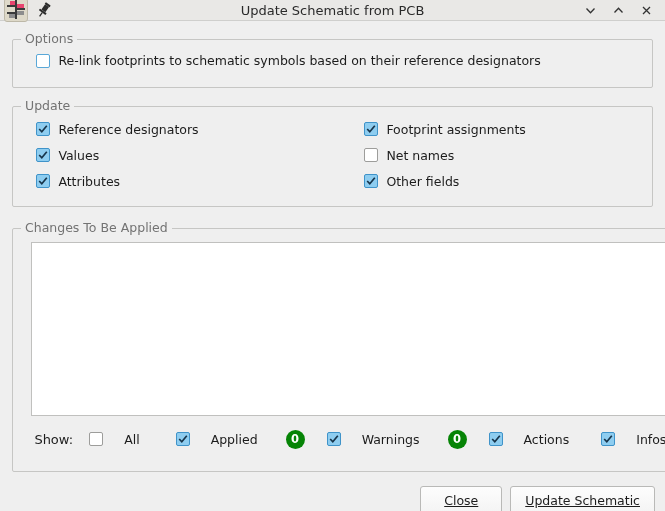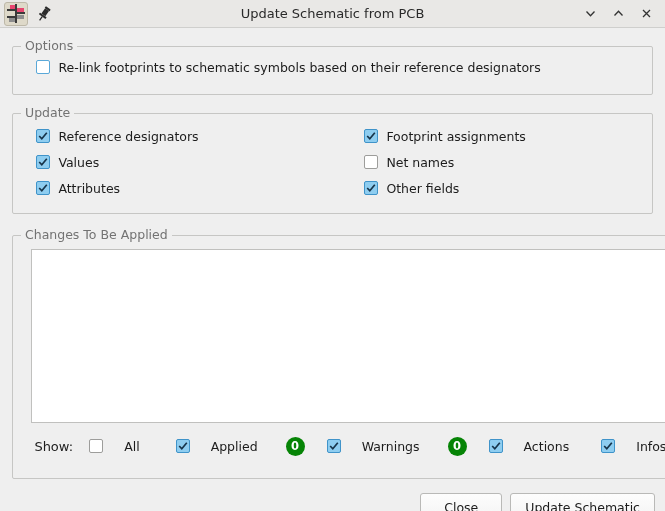--- a/index.html
+++ b/index.html
@@ -13,21 +13,21 @@
     font-family: "DejaVu Sans", "Liberation Sans", sans-serif;
     font-size: 12.5px;
     color: #1c1c1c;
     overflow: hidden;
     -webkit-font-smoothing: antialiased;
   }
 
   
   .titlebar {
     position: relative;
-    height: 28px;
+    height: 21px;
     background: #e9e8e6;
     border-bottom: 1px solid #cfcfcd;
     display: flex;
     align-items: center;
     box-sizing: border-box;
   }
   .tb-left {
     display: flex;
     align-items: center;
     gap: 6px;
@@ -113,20 +113,21 @@
     font-size: 12.5px;
     color: #737373;
     line-height: 14px;
     white-space: nowrap;
   }
   .group-body { padding: 10px 12px 10px 12px; }
 
   
   .cbrow {
     display: flex;
+    align-items: center;
     gap: 8px;
     white-space: nowrap;
   }
   .cb {
     width: 14px;
     height: 14px;
     border-radius: 2px;
     box-sizing: border-box;
     flex: 0 0 auto;
     position: relative;

